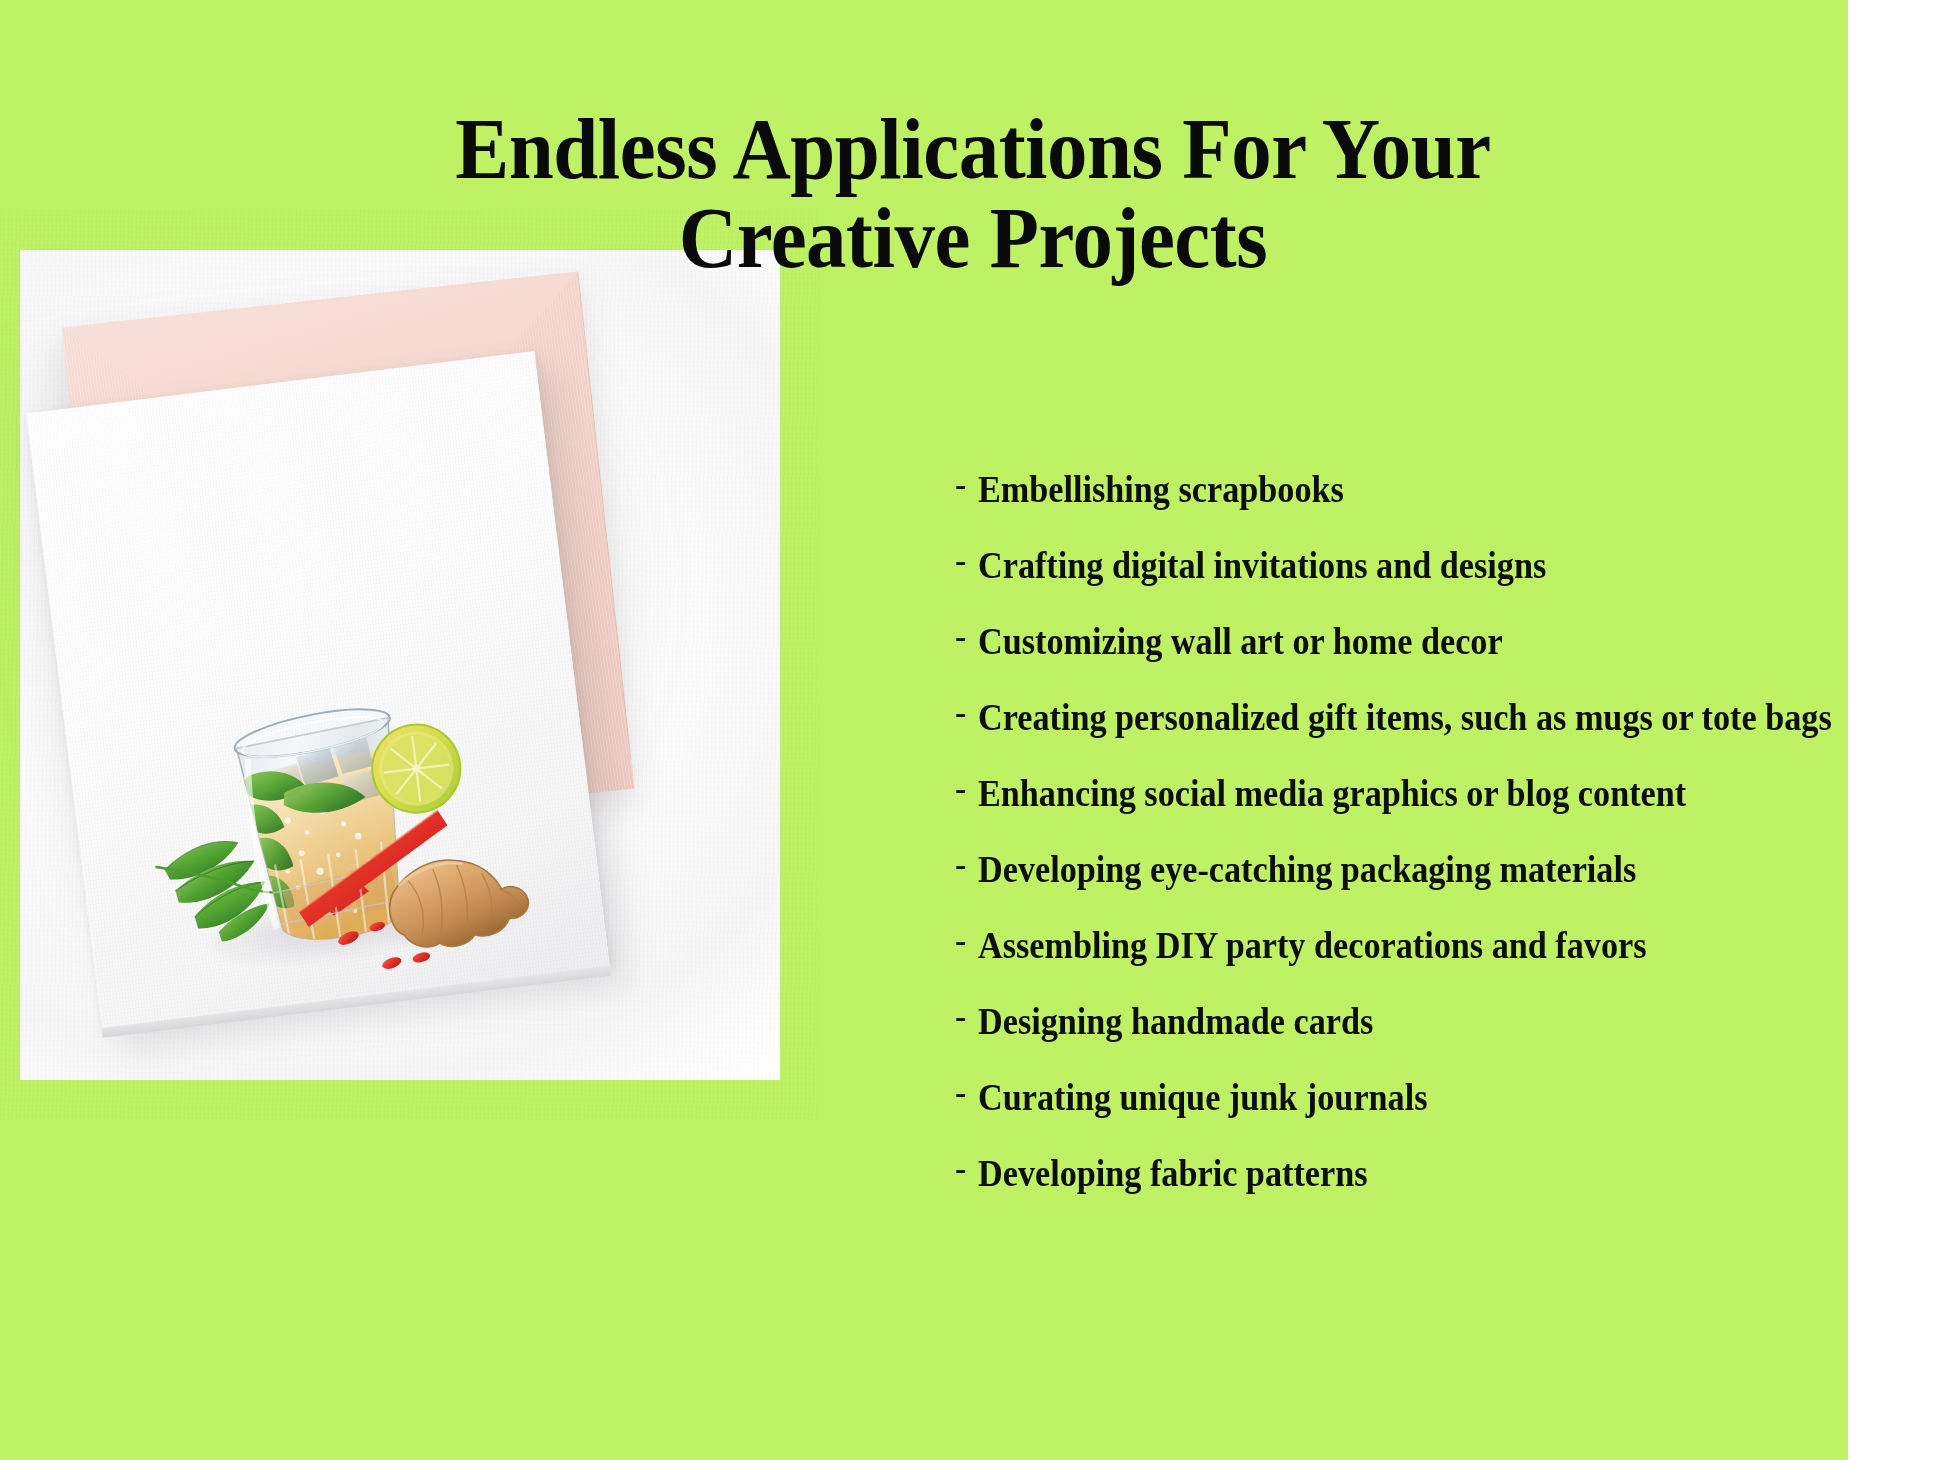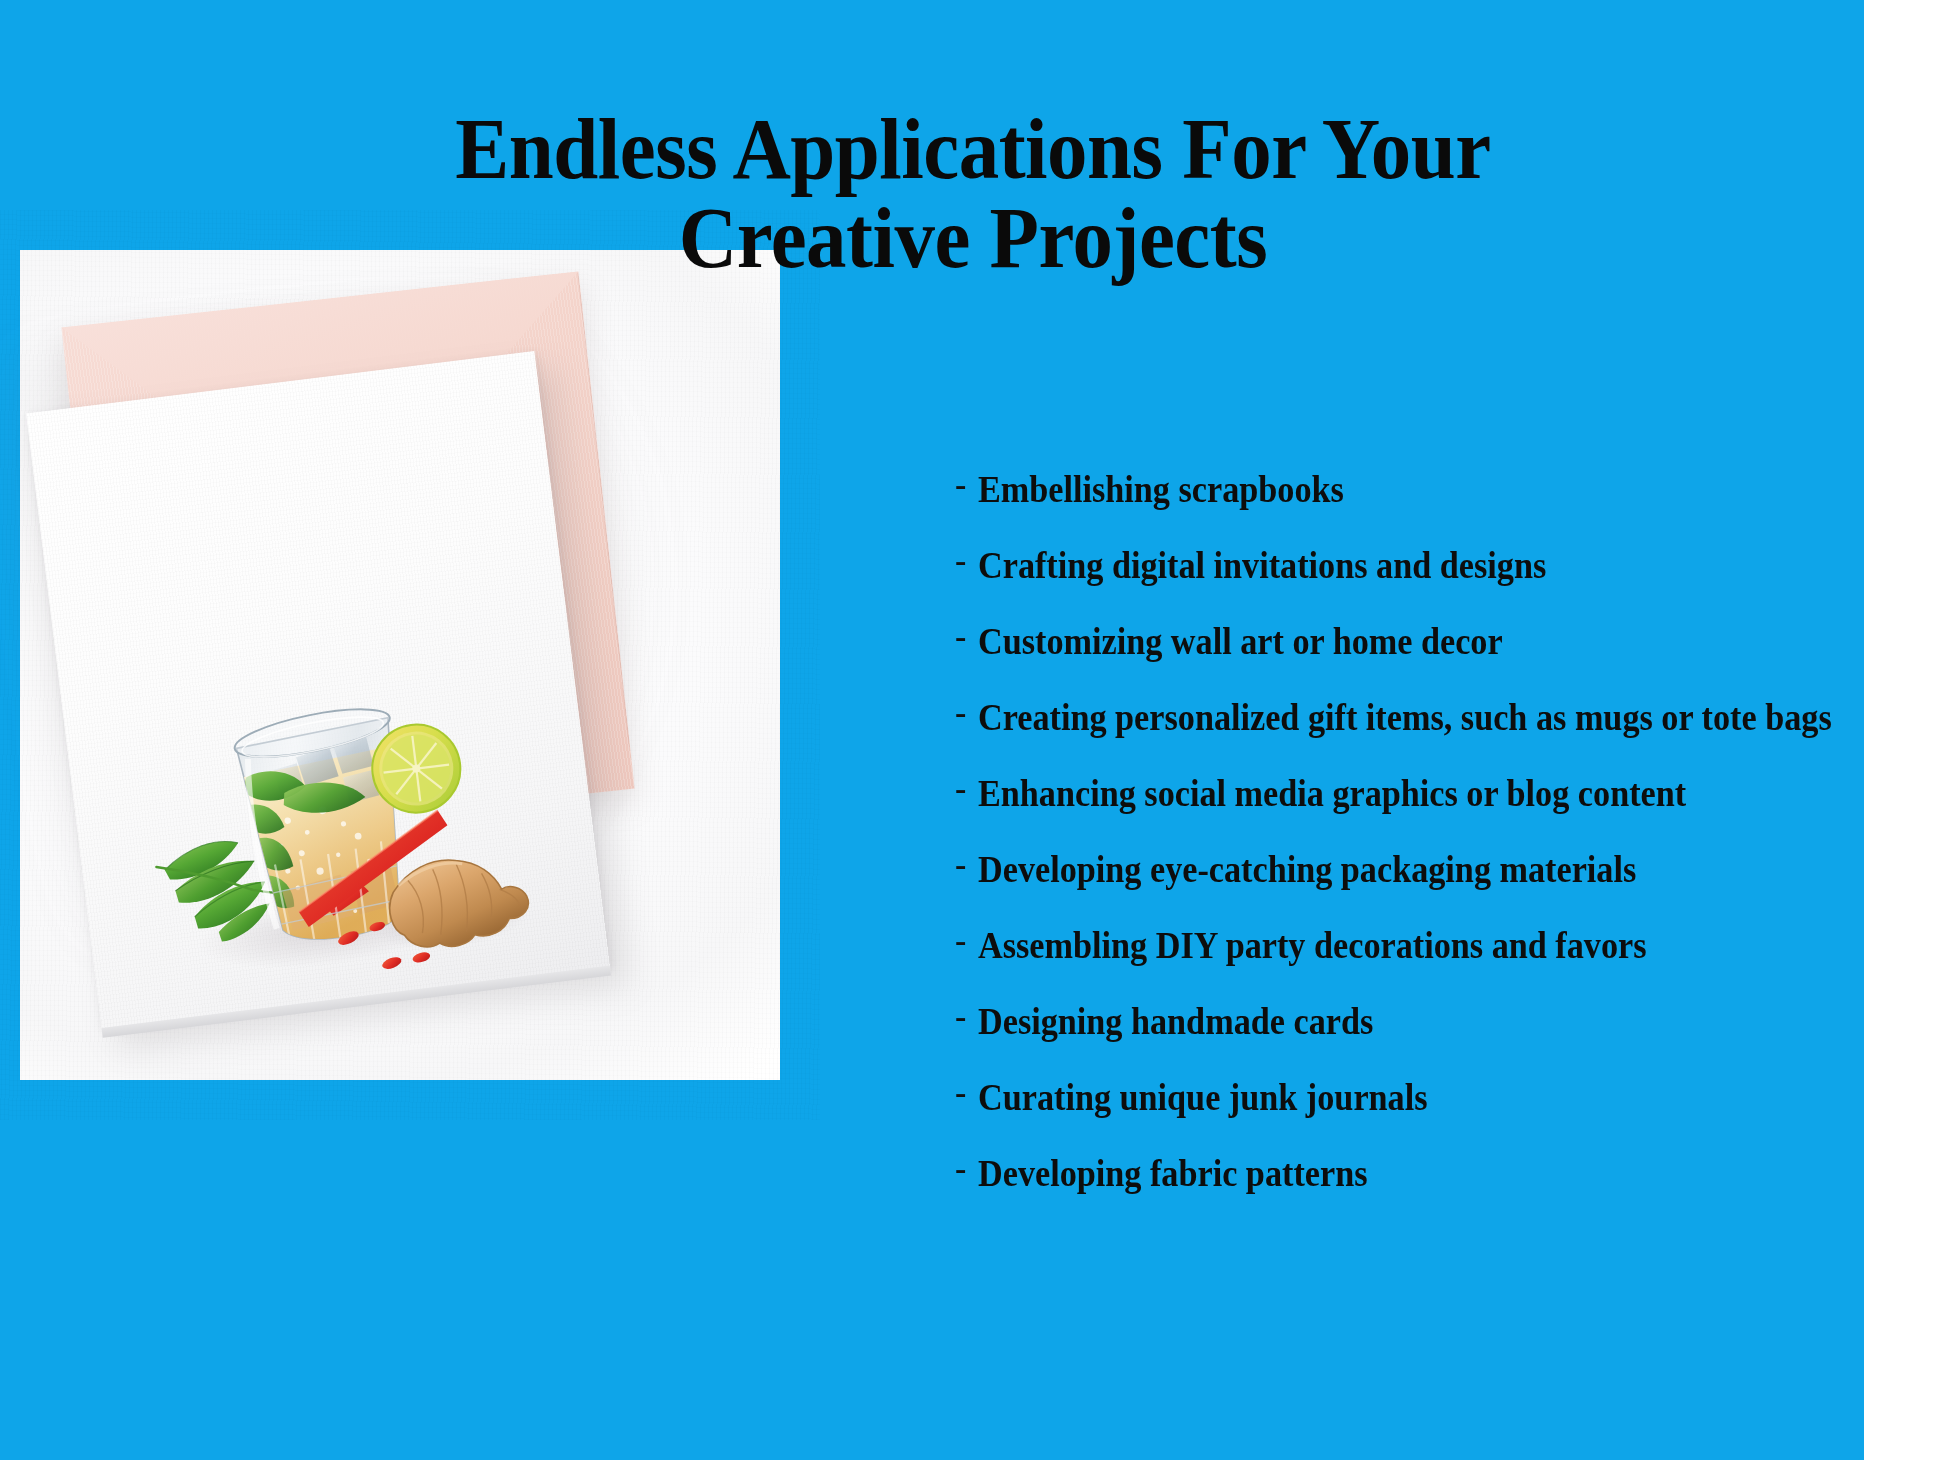--- a/index.html
+++ b/index.html
@@ -10,22 +10,21 @@
   }
   body {
     font-family: "Liberation Serif", "DejaVu Serif", serif;
   }
 
   #page {
     position: relative;
     width: 1848px;
     height: 1460px;
     overflow: hidden;
-    background: #0ea5e9;
-    padding-left: 16px;
+    background: #bef264;
   }
 
   
   .title-block {
     position: absolute;
     top: 108px;
     left: 0;
     width: 1946px;
     text-align: center;
     z-index: 30;

